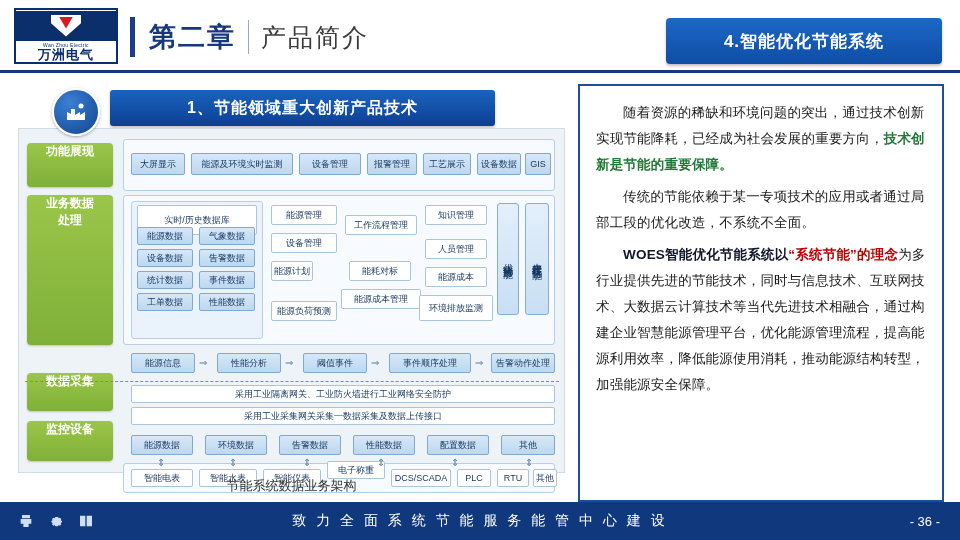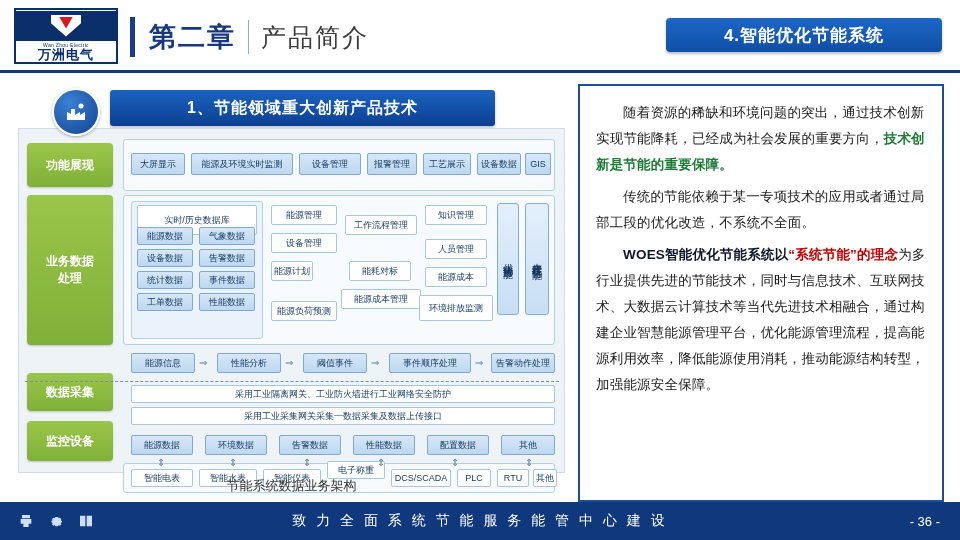--- a/index.html
+++ b/index.html
@@ -12,32 +12,32 @@
   .logo-mark:after{content:"";position:absolute;left:8px;top:2px;width:14px;height:12px;background:#d81920;clip-path:polygon(0 0,100% 0,50% 100%);}
   .logo-en{font-size:5px;color:#0b2f6b;letter-spacing:.3px;margin-top:1px;}
   .logo-cn{font-size:13px;font-weight:bold;color:#0b2f6b;letter-spacing:1px;line-height:14px;}
 
   .chapter-bar{position:absolute;left:130px;top:16px;height:42px;display:flex;align-items:center;}
   .chapter-accent{width:5px;height:40px;background:#1a3e8c;margin-right:14px;}
   .chapter-title{font-size:27px;color:#17377e;font-weight:bold;letter-spacing:2px;}
   .chapter-div{width:1px;height:34px;background:#9aa8c4;margin:0 12px;}
   .chapter-sub{font-size:25px;color:#3b3b3b;letter-spacing:2px;}
 
-  .topright{position:absolute;right:18px;top:18px;width:276px;height:34px;background:linear-gradient(180deg,#1d67c6 0%,#0e4ea6 100%);border-radius:4px;display:flex;align-items:center;justify-content:center;box-shadow:0 2px 3px rgba(0,0,0,.25);margin-left:16px;}
+  .topright{position:absolute;right:18px;top:18px;width:276px;height:46px;background:linear-gradient(180deg,#1d67c6 0%,#0e4ea6 100%);border-radius:4px;display:flex;align-items:center;justify-content:center;box-shadow:0 2px 3px rgba(0,0,0,.25);margin-left:16px;}
   .topright span{color:#fff;font-size:17px;font-weight:bold;letter-spacing:1px;}
 
   .topline{position:absolute;left:0;top:70px;width:960px;height:3px;background:#16387f;}
   .badge{position:absolute;left:52px;top:88px;width:44px;height:44px;border-radius:50%;background:radial-gradient(circle at 35% 30%,#3b7fd4,#11458f);border:2px solid #fff;box-shadow:0 1px 3px rgba(0,0,0,.35);display:flex;align-items:center;justify-content:center;z-index:5;}
   .badge svg{width:24px;height:24px;}
   .title-ribbon{position:absolute;left:110px;top:90px;width:385px;height:36px;background:linear-gradient(180deg,#1b63bf 0%,#0d3f93 100%);border-radius:3px;display:flex;align-items:center;justify-content:center;box-shadow:0 2px 3px rgba(0,0,0,.25);}
   .title-ribbon span{color:#fff;font-size:16px;font-weight:bold;letter-spacing:1px;}
 
   .diagram{position:absolute;left:18px;top:128px;width:547px;height:345px;background:#eef3f8;border:1px solid #cfdce8;box-sizing:border-box;}
 
-  .lane{position:absolute;left:8px;width:86px;border-radius:4px;background:linear-gradient(180deg,#9ac64a 0%,#7fb037 100%);color:#fff;display:flex;align-items:center;justify-content:center;text-align:center;font-size:12px;font-weight:bold;line-height:17px;box-shadow:0 1px 2px rgba(0,0,0,.2);}
+  .lane{position:absolute;left:8px;width:86px;border-radius:4px;background:linear-gradient(180deg,#9ac64a 0%,#7fb037 100%);color:#fff;display:flex;align-items:flex-start;justify-content:center;text-align:center;font-size:12px;font-weight:bold;line-height:17px;box-shadow:0 1px 2px rgba(0,0,0,.2);}
 
   .box{position:absolute;background:linear-gradient(180deg,#ffffff 0%,#e4eef8 100%);border:1px solid #8fb4d6;border-radius:2px;font-size:9px;color:#13355f;display:flex;align-items:center;justify-content:center;text-align:center;line-height:11px;box-sizing:border-box;}
   .box.blue{background:linear-gradient(180deg,#d7e7f7 0%,#bcd8f0 100%);border-color:#7fa9d0;}
   .box.plain{background:#ffffff;border:1px solid #a9c4dd;}
   .panel{position:absolute;background:#f7fbff;border:1px solid #b5cfe6;border-radius:3px;box-sizing:border-box;}
   .vbox{position:absolute;background:linear-gradient(180deg,#e3effb 0%,#c8def3 100%);border:1px solid #86aed2;border-radius:3px;font-size:10px;color:#13355f;writing-mode:vertical-rl;text-orientation:upright;display:flex;align-items:center;justify-content:center;letter-spacing:1px;line-height:13px;box-sizing:border-box;}
   .dashed{position:absolute;border-top:1px dashed #7b8aa0;}
   .arrow{position:absolute;color:#5b7fa8;font-size:10px;}
   .caption{position:absolute;left:0;top:477px;width:547px;text-align:center;font-size:13px;color:#333;}
 

